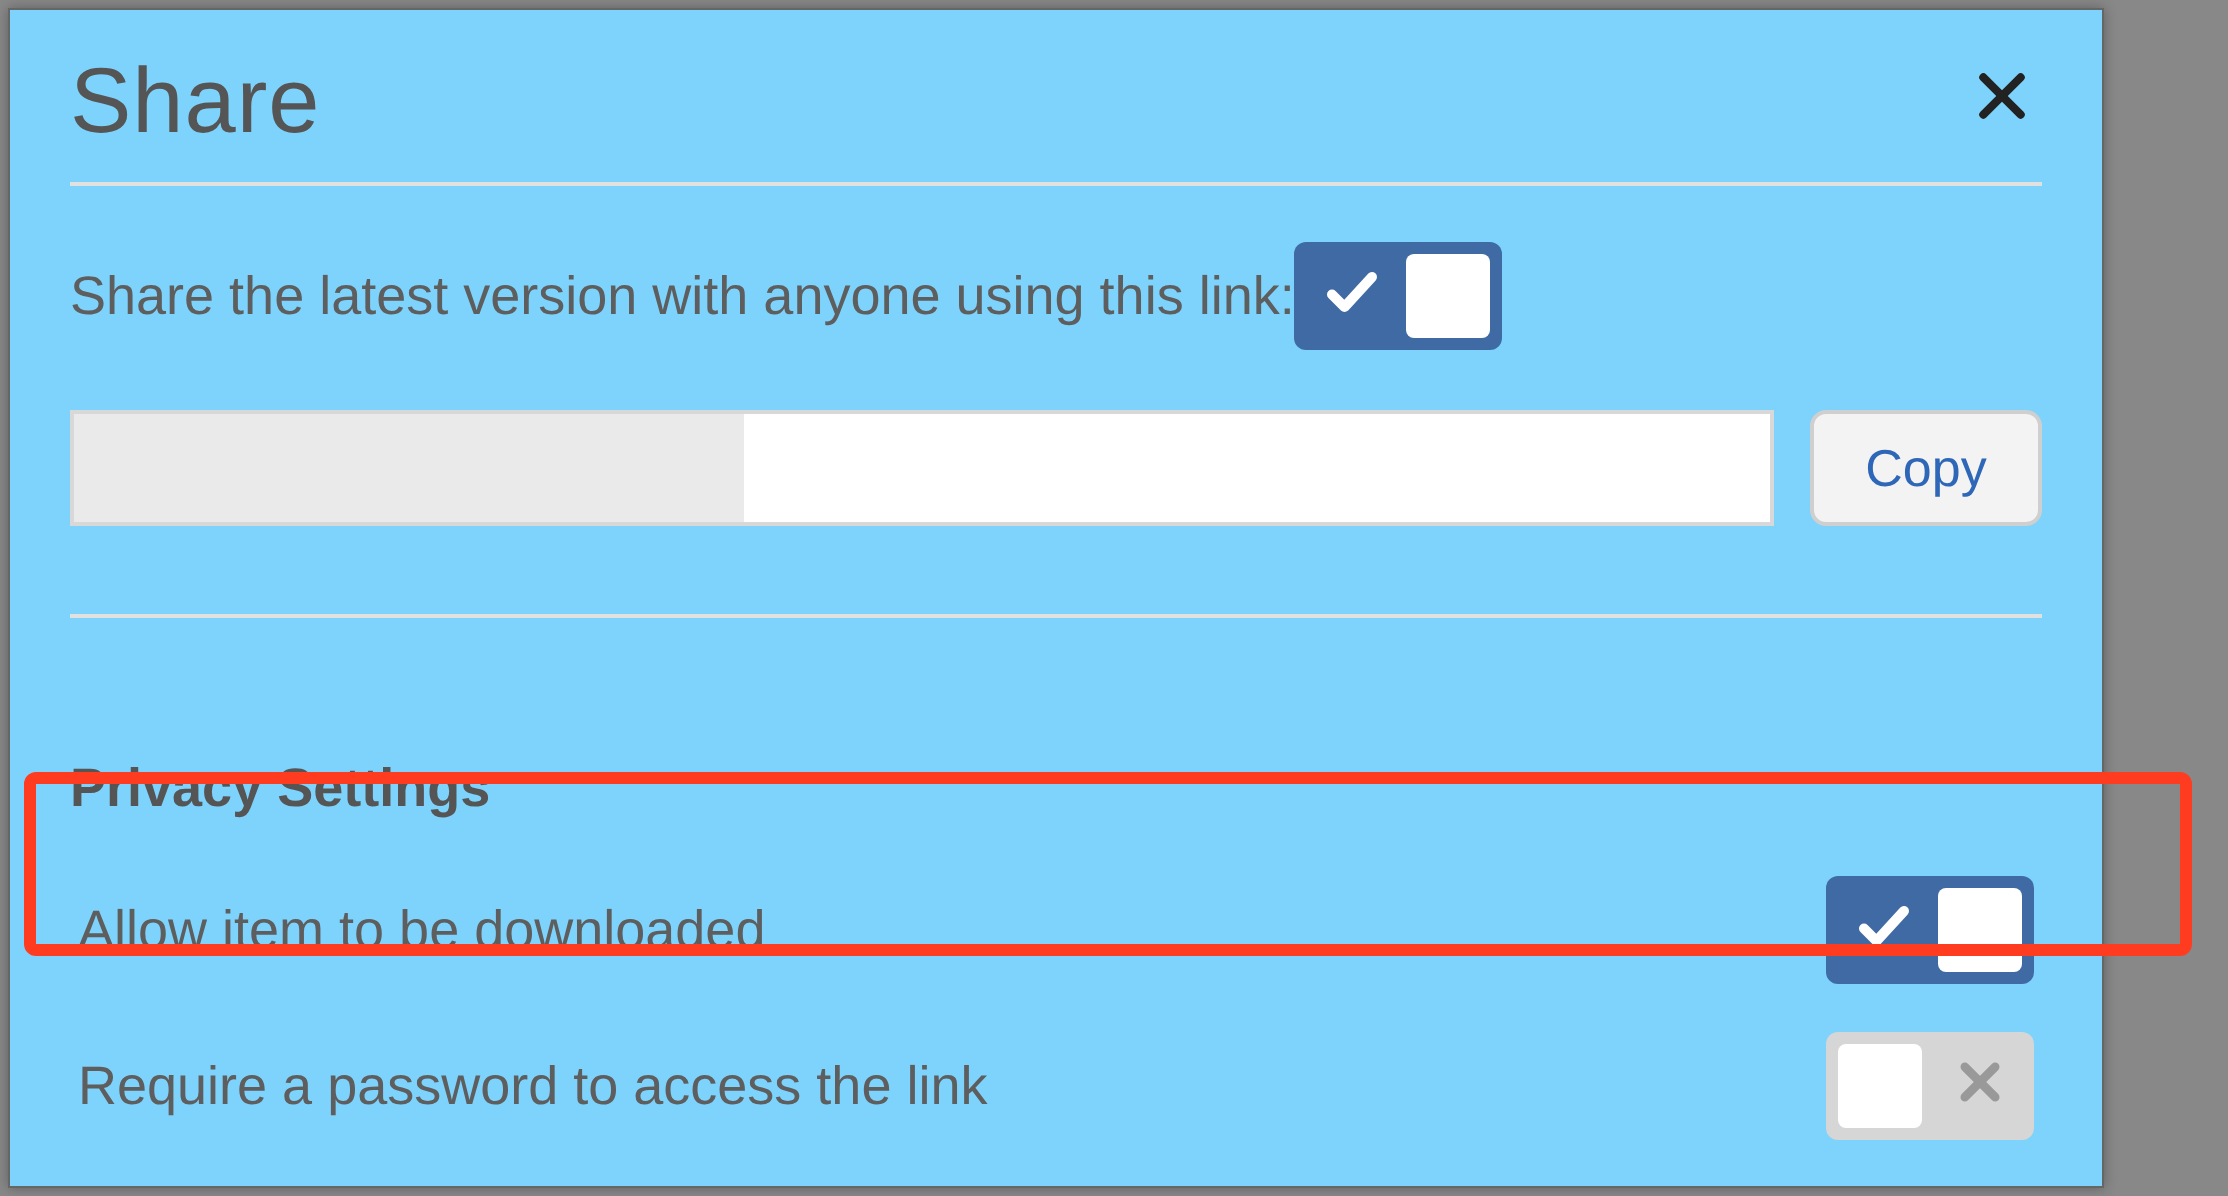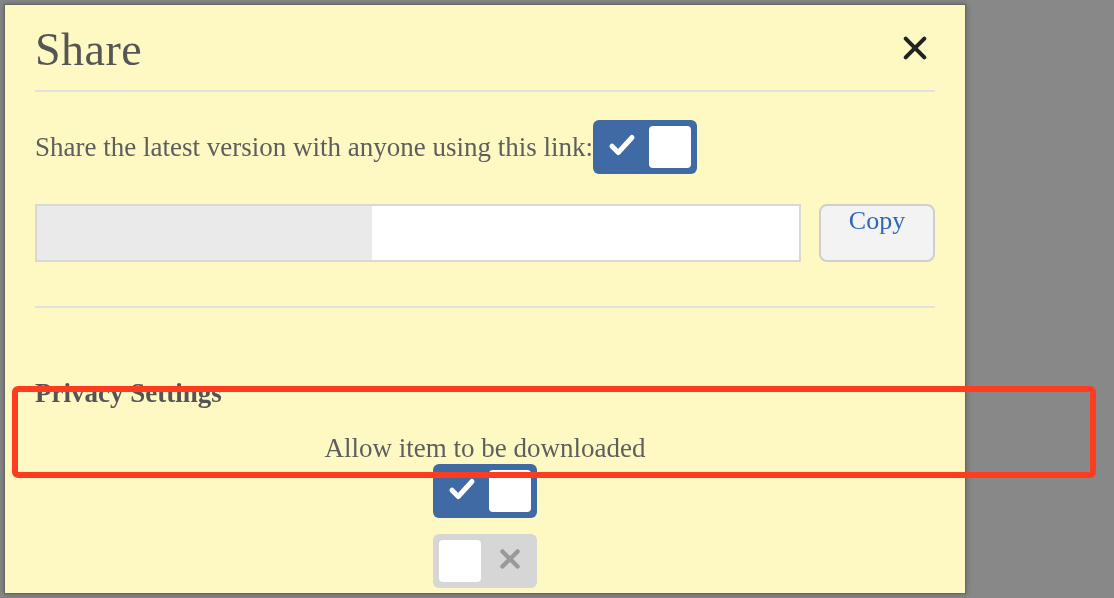--- a/index.html
+++ b/index.html
@@ -4,28 +4,27 @@
   <style>
     * { box-sizing: border-box; margin: 0; padding: 0; }
     body {
       font-family: -apple-system, BlinkMacSystemFont, "Segoe UI", Helvetica, Arial, sans-serif;
       background: #888;
       width: 1114px;
       height: 598px;
       overflow: hidden;
     }
     .modal {
-      background: #fef9c3;
-      width: 962px;
+      background: #7dd3fc;
+      width: 1048px;
       height: 590px;
       margin: 4px;
       border: 1px solid #666;
       box-shadow: 0 0 6px rgba(0,0,0,0.3);
       padding: 0 30px;
-      font-family: Liberation Serif, serif;
     }
     .modal-header {
       display: flex;
       align-items: center;
       justify-content: space-between;
       padding-top: 18px;
       padding-bottom: 14px;
       border-bottom: 2px solid #e1e1e1;
     }
     .modal-title {
@@ -108,37 +107,37 @@
     }
     .copy-btn {
       width: 116px;
       height: 58px;
       border: 2px solid #cfcfcf;
       border-radius: 8px;
       background: #f3f3f3;
       color: #2f67b8;
       font-size: 26px;
       display: flex;
+      align-items: center;
       justify-content: center;
       cursor: pointer;
     }
     .section-title {
       font-size: 27px;
       font-weight: 700;
       color: #555;
       margin-top: 70px;
       margin-bottom: 16px;
     }
     .setting-row {
       display: flex;
       align-items: center;
       justify-content: space-between;
       padding: 8px 4px;
       min-height: 78px;
-      flex-direction: column;
     }
     .setting-label {
       font-size: 27px;
       color: #5e5e5e;
       font-weight: 400;
     }
     .highlight {
       position: absolute;
       border: 6px solid #ff3c1f;
       border-radius: 6px;
@@ -197,20 +196,21 @@
         <span class="toggle-icon">
           <svg width="30" height="30" viewBox="0 0 24 24" fill="none" stroke="#fff" stroke-width="4" stroke-linecap="round" stroke-linejoin="round">
             <polyline points="4 13 9 18 20 6"></polyline>
           </svg>
         </span>
         <div class="toggle-knob"></div>
       </div>
     </div>
 
     <div class="setting-row">
+      <div class="setting-label">Require a password to access the link</div>
       <div class="toggle off">
         <div class="toggle-knob"></div>
         <span class="toggle-icon">
           <svg width="26" height="26" viewBox="0 0 24 24" fill="none" stroke="#999" stroke-width="4" stroke-linecap="round">
             <line x1="5" y1="5" x2="19" y2="19"></line>
               <line x1="19" y1="5" x2="5" y2="19"></line>
           </svg>
         </span>
       </div>
     </div>

